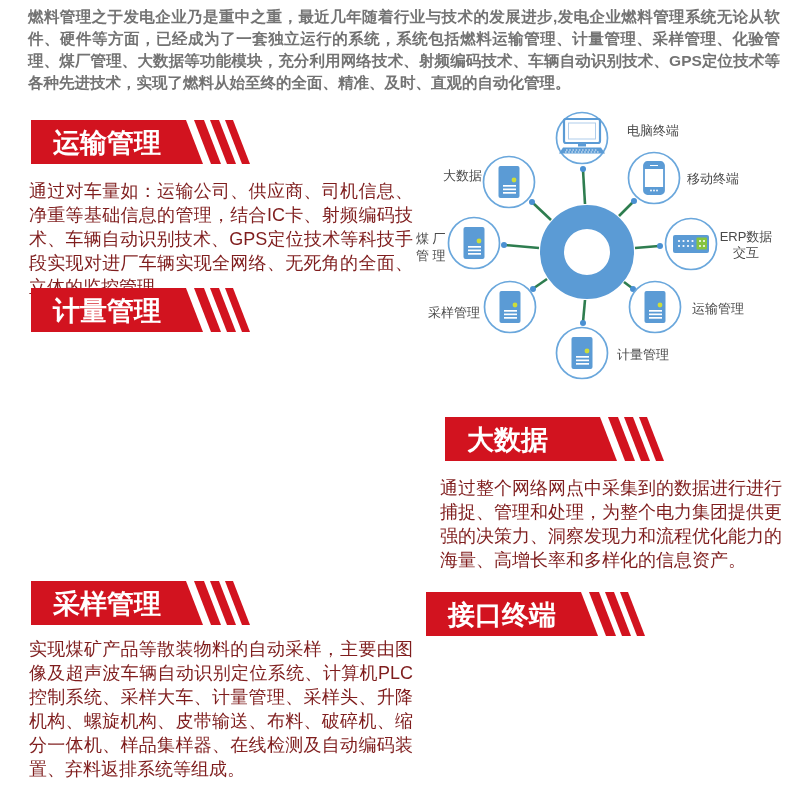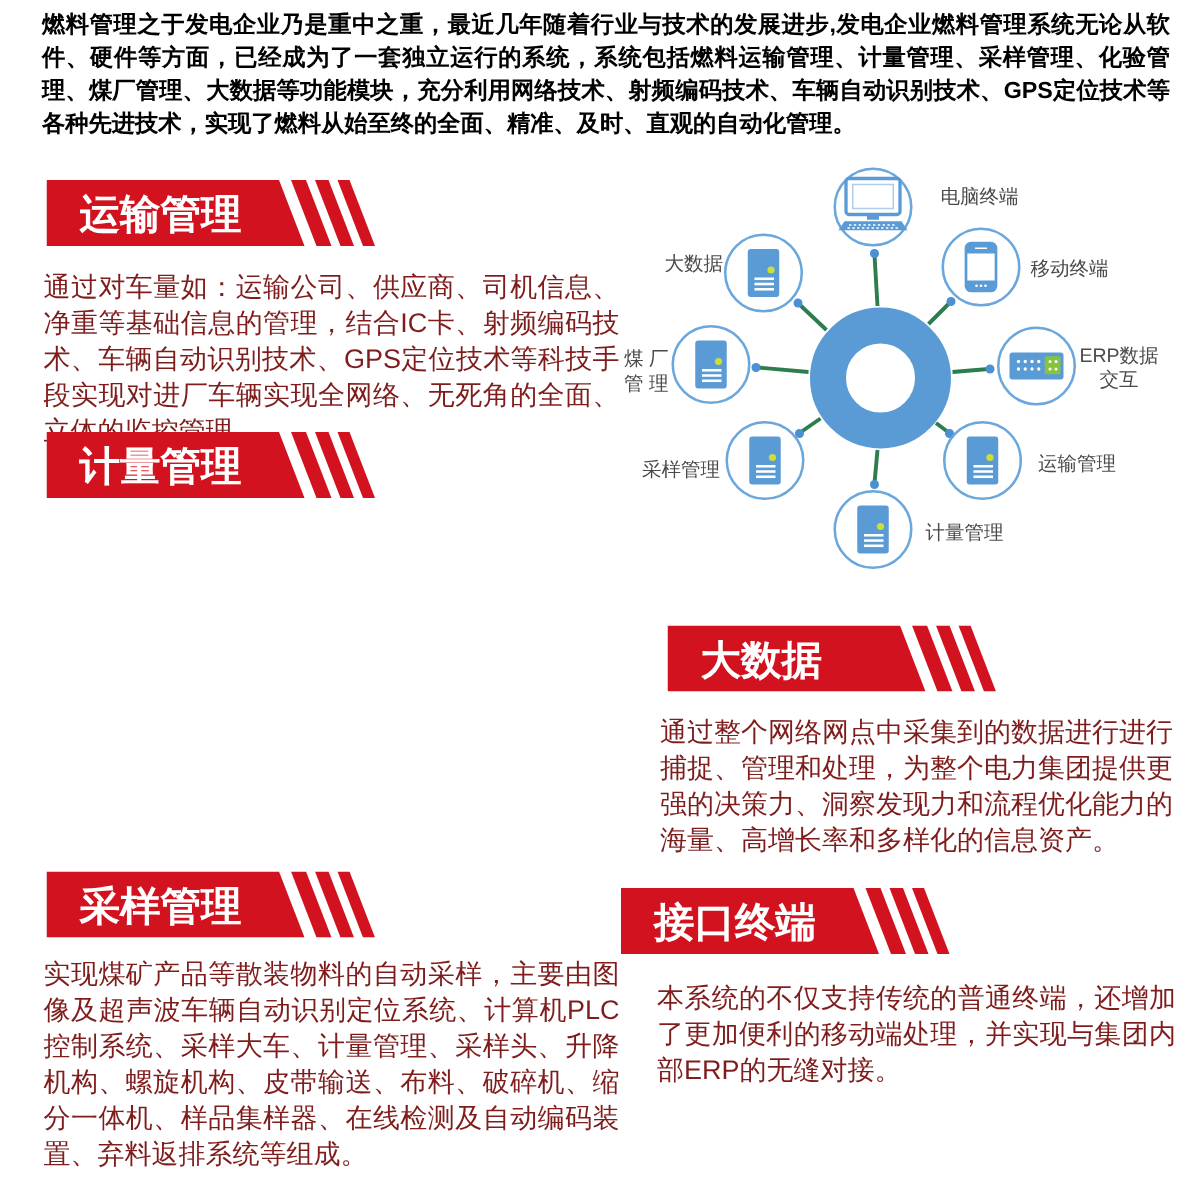--- a/index.html
+++ b/index.html
@@ -10,21 +10,21 @@
     background: #ffffff;
     overflow: hidden;
     font-family: "Liberation Sans", "DejaVu Sans", sans-serif;
   }
   .intro {
     position: absolute;
     left: 28px; top: 6px;
     width: 752px;
     font-size: 15.5px;
     line-height: 22px;
-    color: #000000;
+    color: #737373;
     font-weight: 600;
     text-align: justify;
   }
   .banner { position: absolute; width: 230px; height: 44px; }
   .banner svg { display: block; }
   .banner-title {
     font-size: 27px;
     font-weight: bold;
     fill: #ffffff;
     font-family: "Liberation Sans", "DejaVu Sans", sans-serif;
@@ -229,26 +229,25 @@
       <g>
         <polygon points="163,0 173,0 190,44 180,44" fill="#D2131F"></polygon>
         <polygon points="179,0 188,0 205,44 196,44" fill="#D2131F"></polygon>
         <polygon points="194,0 202,0 219,44 211,44" fill="#D2131F"></polygon>
       </g>
       <text class="banner-title" x="22" y="32">大数据</text>
     </svg>
   </div>
   <div class="section-body body-right" style="top:476px; width:342px;">通过整个网络网点中采集到的数据进行进行捕捉、管理和处理，为整个电力集团提供更强的决策力、洞察发现力和流程优化能力的海量、高增长率和多样化的信息资产。</div>
 
-  <div class="banner" style="left:414px; top:592px;">
+  <div class="banner" style="left:426px; top:592px;">
     <svg width="230" height="44" viewBox="0 0 230 44">
       <polygon points="0,0 155,0 172,44 0,44" fill="#D2131F"></polygon>
       <g>
         <polygon points="163,0 173,0 190,44 180,44" fill="#D2131F"></polygon>
         <polygon points="179,0 188,0 205,44 196,44" fill="#D2131F"></polygon>
         <polygon points="194,0 202,0 219,44 211,44" fill="#D2131F"></polygon>
       </g>
       <text class="banner-title" x="22" y="32">接口终端</text>
     </svg>
   </div>
-  <div class="section-body body-right" style="left:438px; top:653px; width:346px;">本系统的不仅支持传统的普通终端，还增加了更加便利的移动端处理，并实现与集团内部ERP的无缝对接。</div>
 
 </div>
 
 </body></html>

